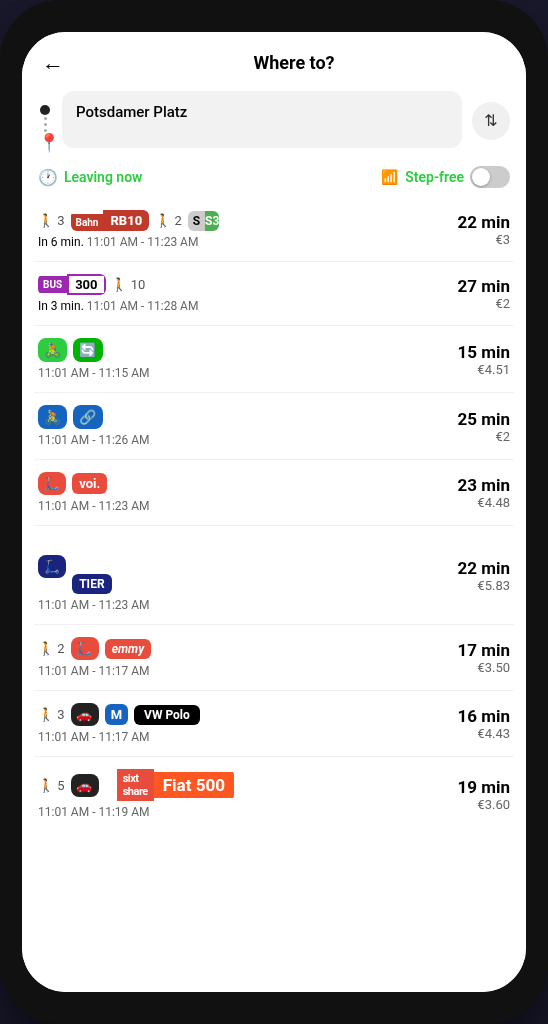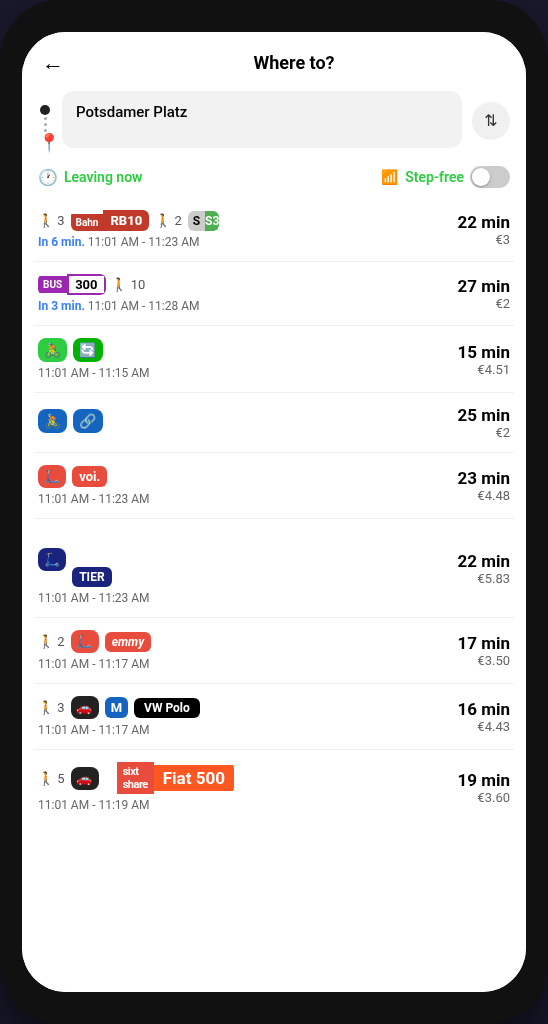--- a/index.html
+++ b/index.html
@@ -175,22 +175,22 @@
       align-items: center;
       gap: 6px;
       flex-wrap: wrap;
       margin-bottom: 4px;
     }
     .route-time-info {
       font-size: 12px;
       color: #666;
     }
     .route-time-info strong {
-      color: #3b82f6;
-      font-weight: 700;
+      color: #000000;
+      font-weight: 400;
     }
     .route-right {
       text-align: right;
       flex-shrink: 0;
     }
     .duration {
       font-size: 17px;
       font-weight: 700;
       color: #000;
     }
@@ -380,20 +380,23 @@
           <div class="price">€4.51</div>
         </div>
       </div>
 
       <div class="route-item">
         <div class="route-left">
           <div class="route-badges">
             <span class="badge badge-blue-bike">🚴</span>
             <span class="badge badge-blue-bike">🔗</span>
           </div>
+          <div class="route-time-info">
+            11:01 AM - 11:26 AM
+          </div>
         </div>
         <div class="route-right">
           <div class="duration">25 min</div>
           <div class="price">€2</div>
         </div>
       </div>
 
       <div class="route-item">
         <div class="route-left">
           <div class="route-badges">

